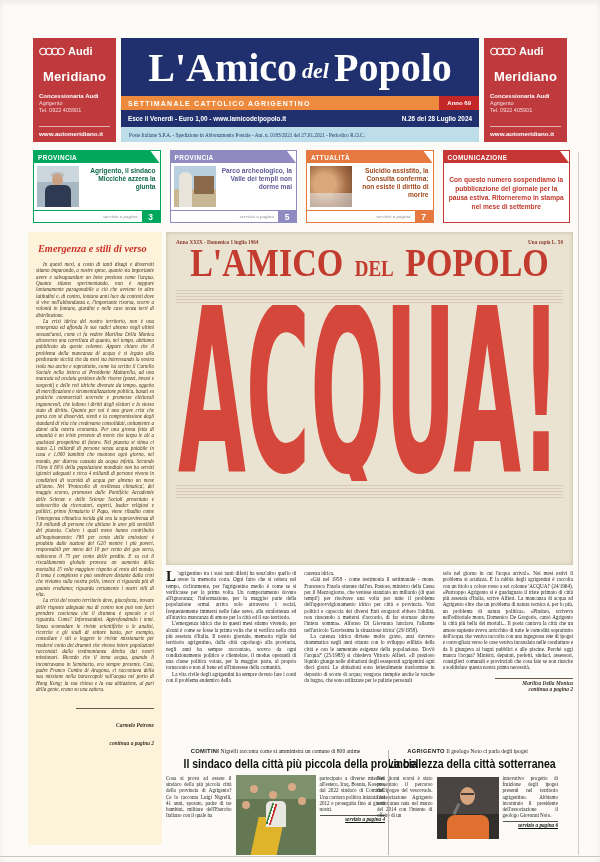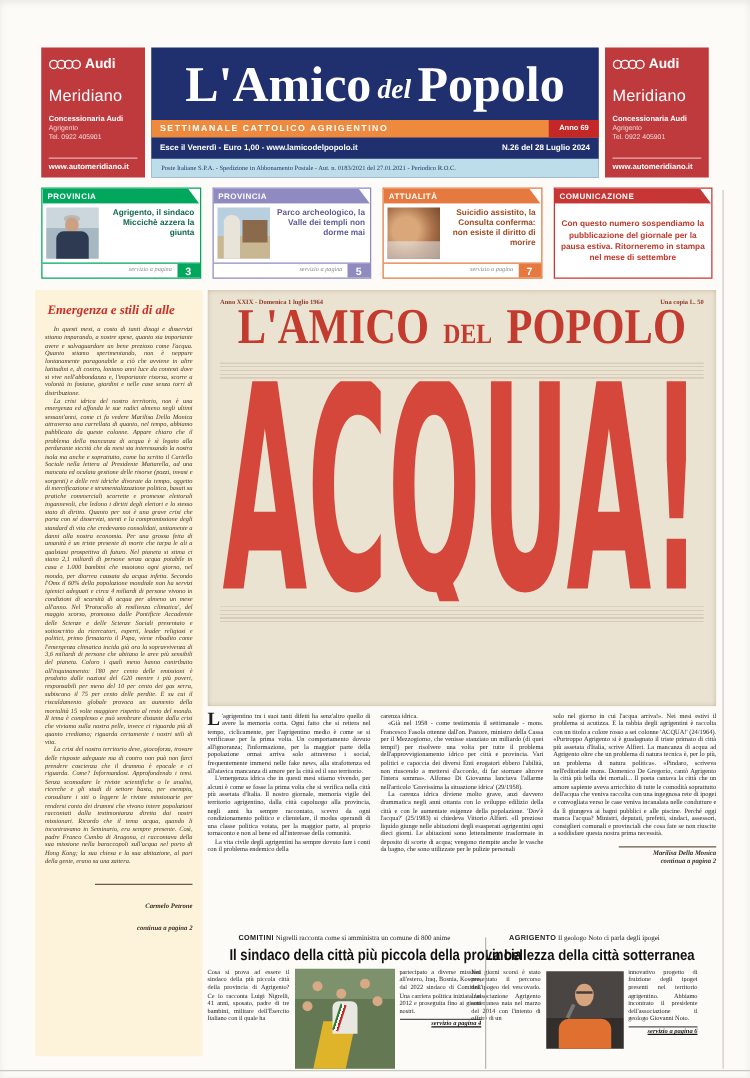--- a/index.html
+++ b/index.html
@@ -4,21 +4,21 @@
 <style>
   html,body{margin:0;padding:0;background:#f6f4ef;}
   .page{position:relative;width:600px;height:862px;background:#fcfbf8;overflow:hidden;
         font-family:"Liberation Serif",serif;box-shadow:inset 0 2px 6px rgba(0,0,0,.08);}
   
   .topbar{position:absolute;top:38px;left:33px;right:33px;height:104px;display:flex;gap:5px;}
   .ad{width:83px;background:#bf3a3d;color:#fff;font-family:"Liberation Sans",sans-serif;
       padding:7px 6px 5px 6px;box-sizing:border-box;display:flex;flex-direction:column;}
   .ad .brandrow{display:flex;align-items:center;gap:3px;}
   .ad .brand{font-weight:bold;font-size:11px;}
-  .ad .dealer{font-weight:normal;font-size:13px;margin-top:12px;letter-spacing:.2px;}
+  .ad .dealer{font-weight:bold;font-size:13px;margin-top:12px;letter-spacing:.2px;text-align:center;}
   .ad .l1{font-weight:bold;font-size:6px;margin-top:9px;}
   .ad .l2,.ad .l3{font-size:5.5px;color:#f3d9d9;margin-top:1px;}
   .ad .site{font-weight:bold;font-size:6.2px;margin-top:auto;border-top:1px solid rgba(255,255,255,.6);padding-top:3px;}
   .masthead{flex:1;background:#20306e;display:flex;flex-direction:column;min-width:0;}
   .mtitle{height:58px;display:flex;align-items:center;justify-content:center;color:#fff;
           font-family:"Liberation Serif",serif;font-weight:bold;font-size:40px;white-space:nowrap;}
   .mtitle .del{font-style:italic;font-size:22px;margin:0 5px;position:relative;top:4px;}
   .oband{height:14px;background:#ee8a3d;display:flex;align-items:center;
          font-family:"Liberation Sans",sans-serif;}
   .oband .sub{color:#fff;font-weight:bold;font-size:7px;letter-spacing:1.2px;padding-left:7px;flex:1;}
@@ -244,21 +244,21 @@
       </div>
     </div>
 
     <div class="tbox c-red">
       <div class="tbar">COMUNICAZIONE</div>
       <div class="tmsg">Con questo numero sospendiamo la pubblicazione del giornale per la pausa estiva. Ritorneremo in stampa nel mese di settembre</div>
     </div>
   </nav>
 
   <aside class="editorial">
-    <h2 class="etitle">Emergenza e stili di alle</h2>
+    <h2 class="etitle">Emergenza e stili di verso</h2>
     <p>In questi mesi, a costo di tanti disagi e disservizi stiamo imparando, a nostre spese, quanto sia importante avere e salvaguardare un bene prezioso come l'acqua. Quanto stiamo sperimentando, non è neppure lontanamente paragonabile a ciò che avviene in altre latitudini e, di contro, lontano anni luce da contesti dove si vive nell'abbondanza e, l'importante risorsa, scorre a volontà in fontane, giardini e nelle case senza torri di distribuzione.</p>
     <p>La crisi idrica del nostro territorio, non è una emergenza ed affonda le sue radici almeno negli ultimi sessant'anni, come ci fa vedere Marilisa Della Monica attraverso una carrellata di quanto, nel tempo, abbiamo pubblicato da queste colonne. Appare chiaro che il problema della mancanza di acqua è sì legato alla perdurante siccità che da mesi sta interessando la nostra isola ma anche e soprattutto, come ha scritto il Cartello Sociale nella lettera al Presidente Mattarella, ad una mancata ed oculata gestione delle risorse (pozzi, invasi e sorgenti) e delle reti idriche divorate da tempo, oggetto di mercificazione e strumentalizzazione politica, basati su pratiche commerciali scorrette e promesse elettorali ingannevoli, che ledono i diritti degli elettori e lo stesso stato di diritto. Quanto per noi è una grave crisi che porta con sé disservizi, stenti e la compromissione degli standard di vita che credevamo consolidati, unitamente a danni alla nostra economia. Per una grossa fetta di umanità è un triste presente di morte che tarpa le ali a qualsiasi prospettiva di futuro. Nel pianeta si stima ci siano 2,1 miliardi di persone senza acqua potabile in casa e 1.000 bambini che muoiono ogni giorno, nel mondo, per diarrea causata da acqua infetta. Secondo l'Oms il 60% della popolazione mondiale non ha servizi igienici adeguati e circa 4 miliardi di persone vivono in condizioni di scarsità di acqua per almeno un mese all'anno. Nel 'Protocollo di resilienza climatica', del maggio scorso, promosso dalle Pontificie Accademie delle Scienze e delle Scienze Sociali presentato e sottoscritto da ricercatori, esperti, leader religiosi e politici, primo firmatario il Papa, viene ribadito come l'emergenza climatica incida già ora la sopravvivenza di 3,6 miliardi di persone che abitano le aree più sensibili del pianeta. Coloro i quali meno hanno contribuito all'inquinamento: l'80 per cento delle emissioni è prodotto dalle nazioni del G20 mentre i più poveri, responsabili per meno del 10 per cento dei gas serra, subiscono il 75 per cento delle perdite. E su cui il riscaldamento globale provoca un aumento della mortalità 15 volte maggiore rispetto al resto del mondo. Il tema è complesso e può sembrare distante dalla crisi che viviamo sulla nostra pelle, invece ci riguarda più di quanto crediamo; riguarda certamente i nostri stili di vita.</p>
     <p>La crisi del nostro territorio deve, giocoforza, trovare delle risposte adeguate ma di contro non può non farci prendere coscienza che il dramma è epocale e ci riguarda. Come? Informandosi. Approfondendo i temi. Senza scomodare le riviste scientifiche o le analisi, ricerche e gli studi di settore basta, per esempio, consultare i siti o leggere le riviste missionarie per rendersi conto dei drammi che vivono intere popolazioni raccontati dalla testimonianza diretta dai nostri missionari. Ricordo che il tema acqua, quando li incontravamo in Seminario, era sempre presente. Così, padre Franco Cumbo di Aragona, ci raccontava della sua missione nella baraccopoli sull'acqua nel porto di Hong Kong; la sua chiesa e la sua abitazione, al pari della gente, erano su una zattera.</p>
     <div class="sigblock">
       <span class="sigrule"></span><br>
       <span class="sig">Carmelo Petrone</span><br>
       <span class="cont">continua a pagina 2</span>
     </div>
   </aside>
 

